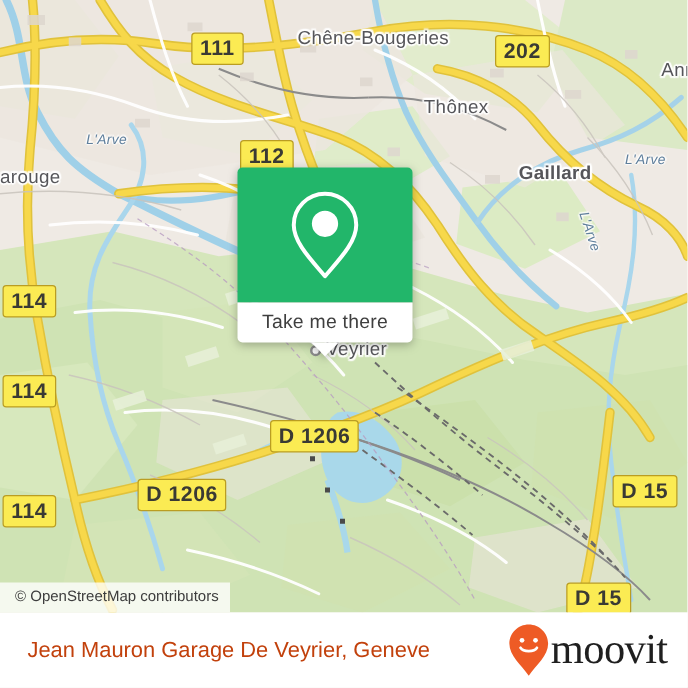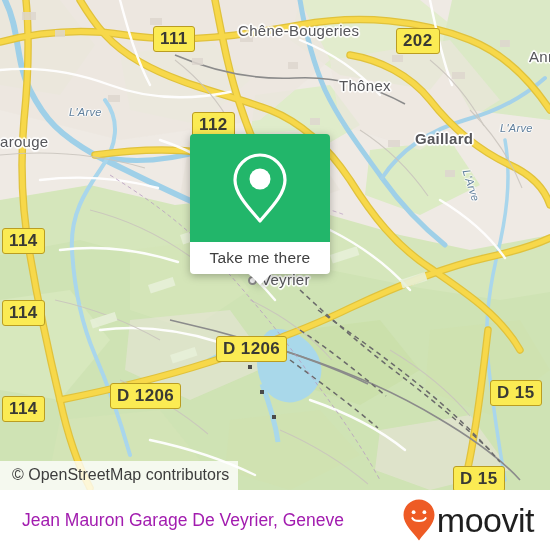--- a/index.html
+++ b/index.html
@@ -57,21 +57,21 @@
     border: 2px solid #8d8d8d;
     background: #ffffff;
   }
 
   
   .attribution {
     position: absolute;
     left: 0; bottom: 0;
     background: rgba(255,255,255,0.78);
     color: #3d3d3d;
-    font-size: 16px;
+    font-size: 12px;
     padding: 4px 9px 5px 12px;
     line-height: 1.25;
     white-space: nowrap;
   }
 
   
   .callout {
     position: absolute;
     left: 190px; top: 120px;
     width: 140px;
@@ -109,36 +109,37 @@
     left: 0; top: 490px;
     width: 550px; height: 60px;
     background: #ffffff;
     display: flex; align-items: center;
   }
   .footer-title {
     position: absolute;
     left: 22px; top: 50%;
     transform: translateY(-50%);
     font-size: 17.5px;
-    color: #a21caf;
+    color: #c2410c;
     white-space: nowrap;
   }
   .brand {
     position: absolute;
     right: 16px; top: 50%;
     transform: translateY(-50%);
     display: flex; align-items: center;
   }
   .brand-word {
     font-size: 34px;
     color: #1f1f1f;
     letter-spacing: -0.5px;
     line-height: 1;
     font-weight: normal;
     margin-left: 1px;
+    font-family: Liberation Serif, serif;
   }
 </style>
 </head>
 <body>
 
 <div id="app">
 
   <div class="map">
 
     <svg class="map-svg" width="550" height="490" viewBox="0 0 550 490">

